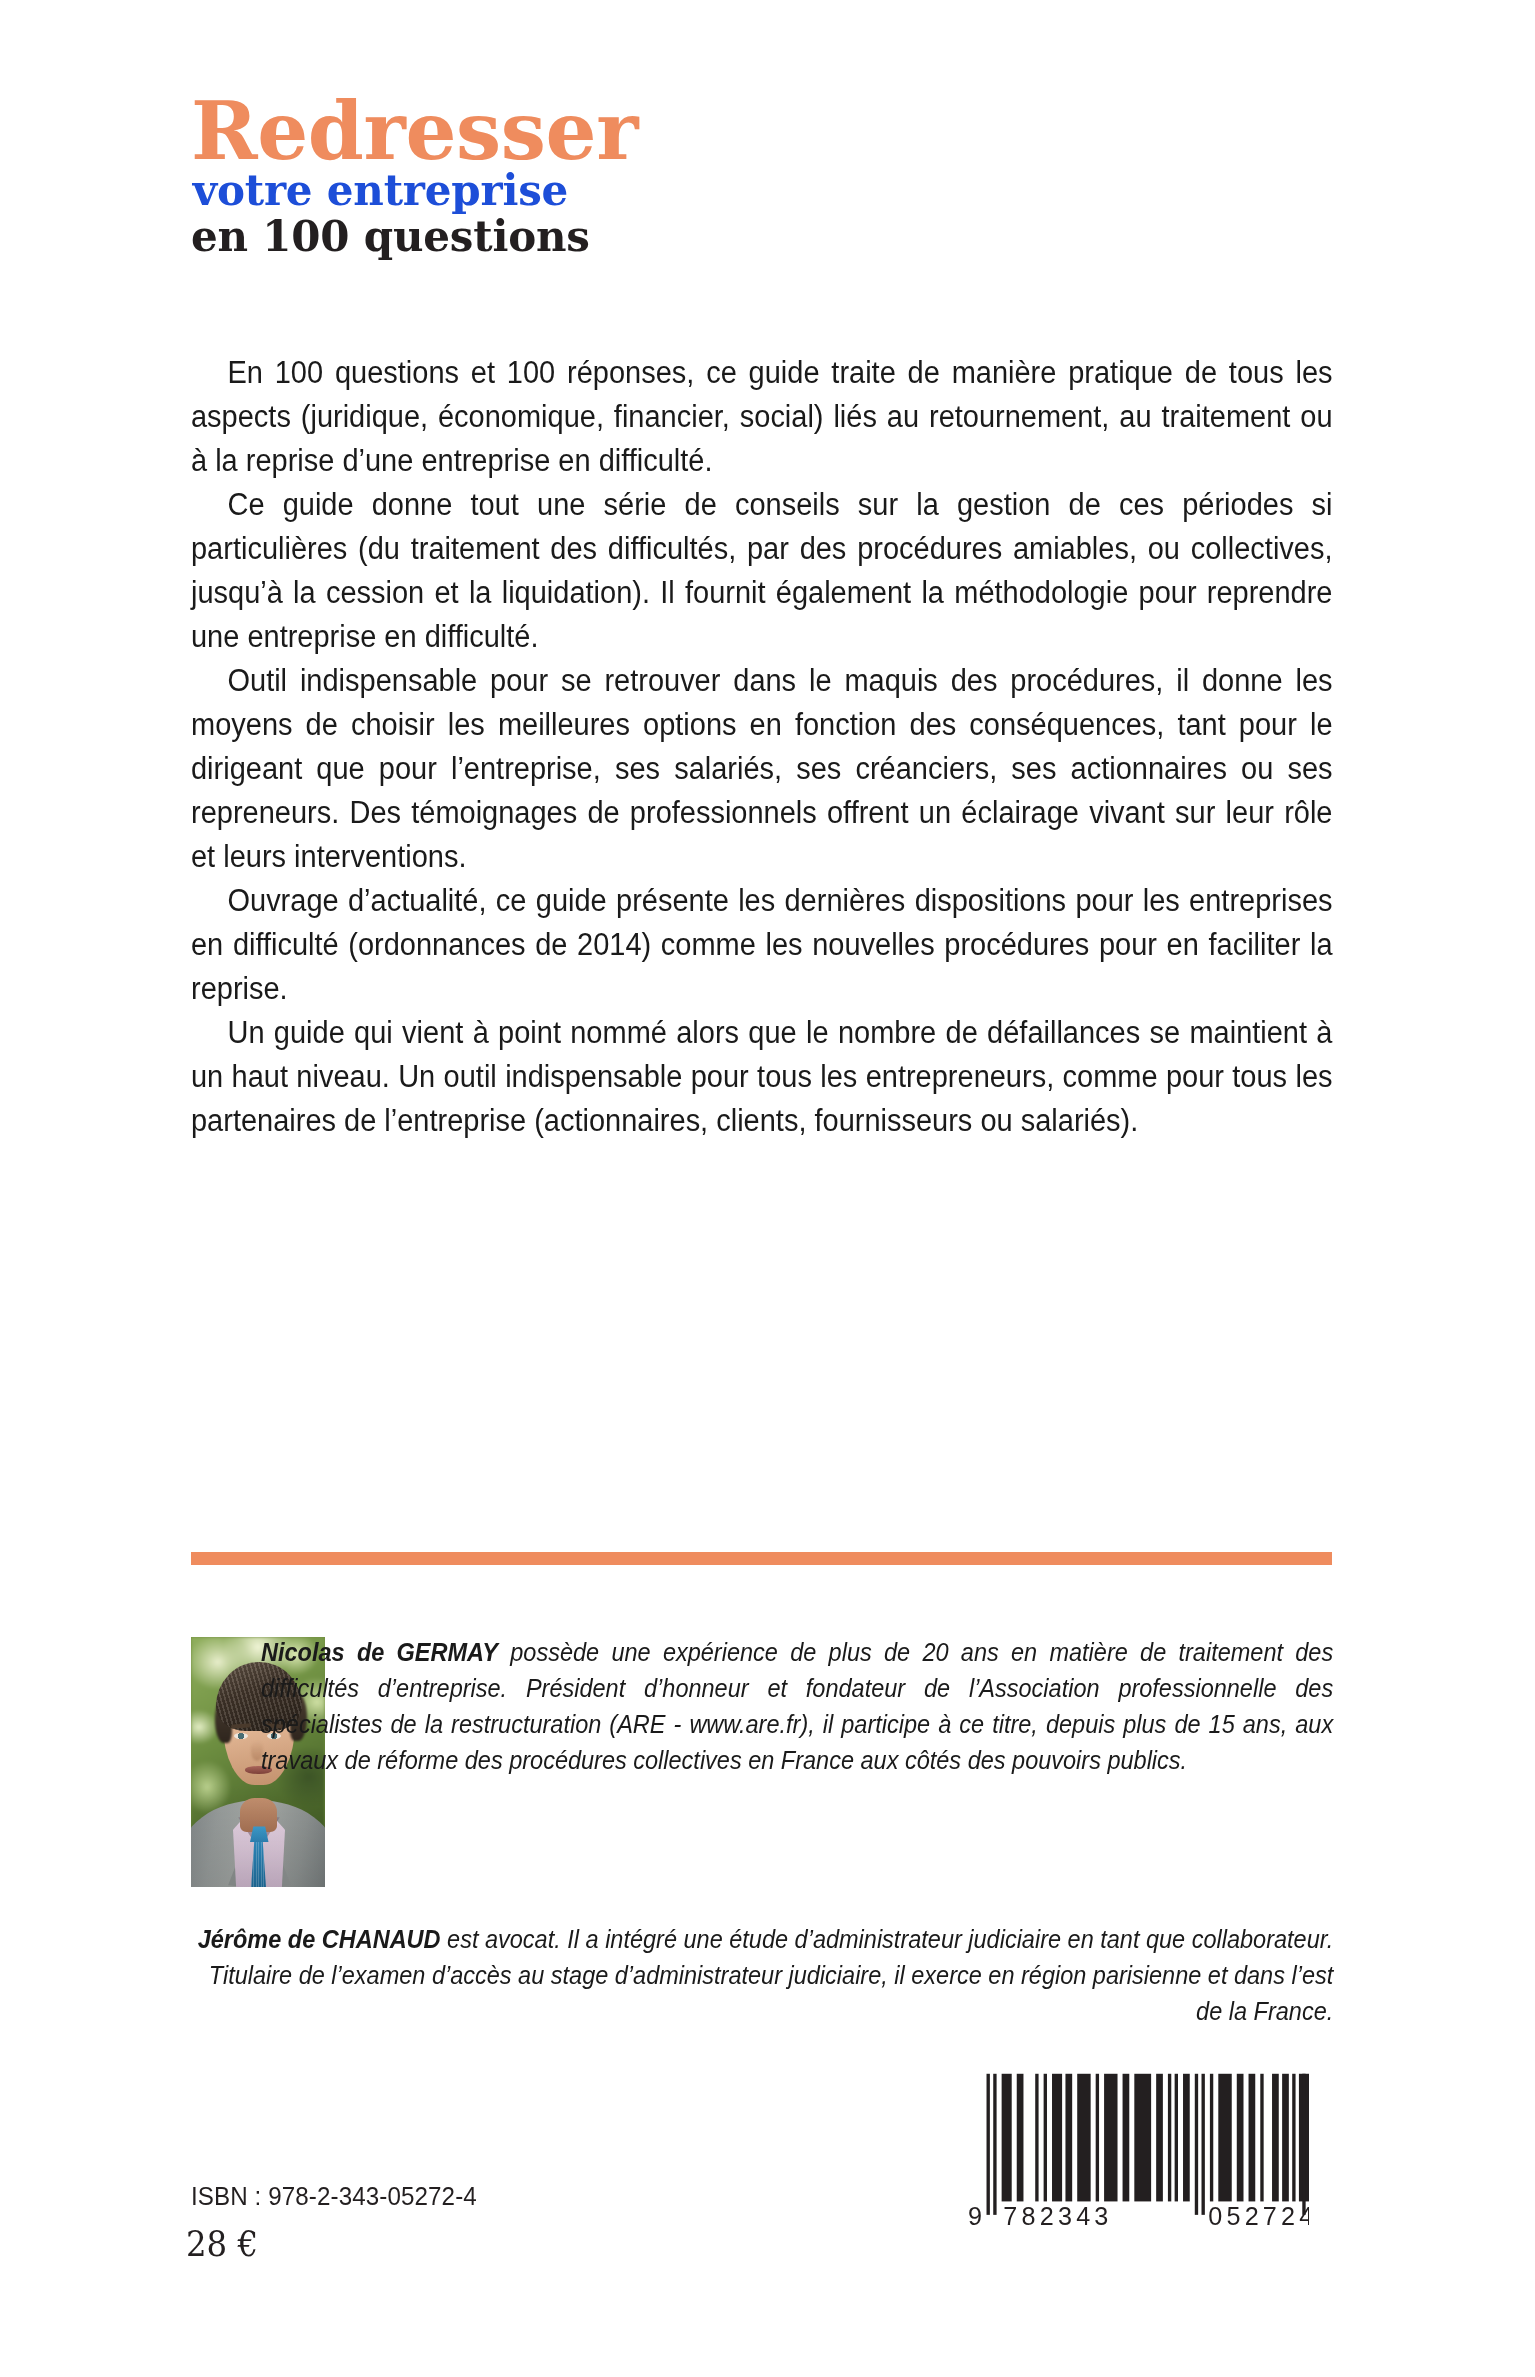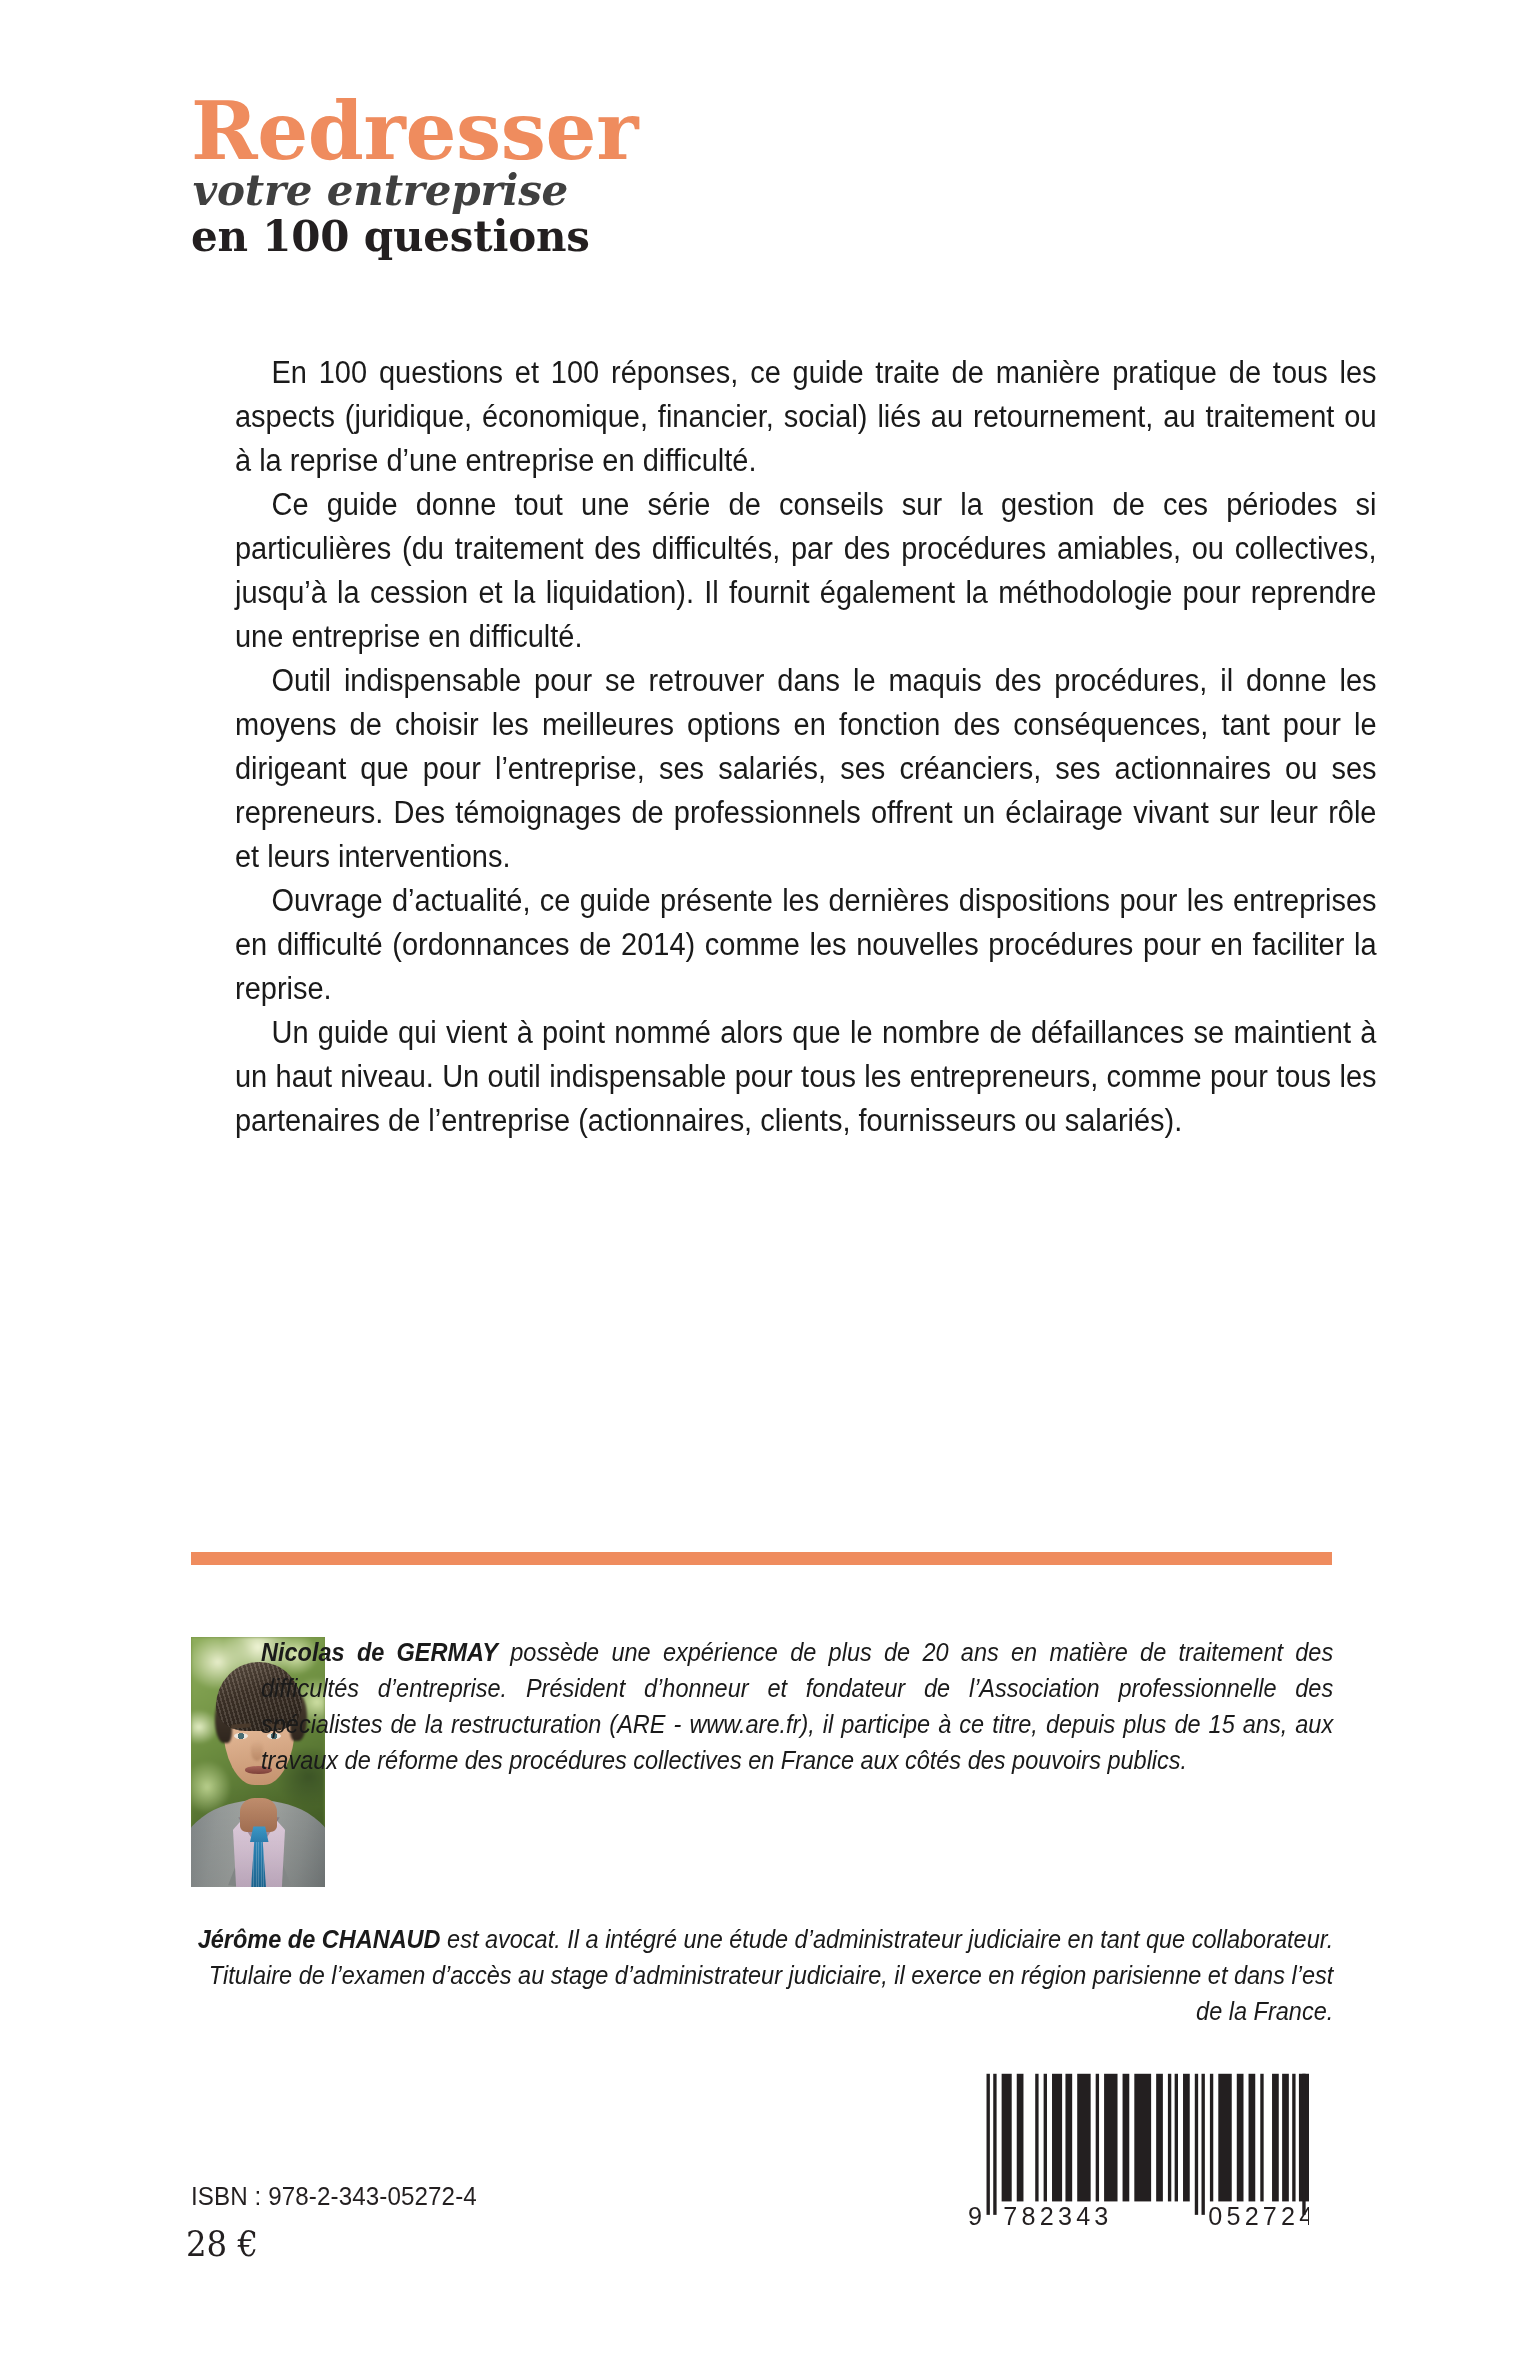--- a/index.html
+++ b/index.html
@@ -40,23 +40,22 @@
     margin: 0;
     transform: scaleX(0.99);
     transform-origin: left center;
   }
   .title-sub {
     font-family: "DejaVu Serif", "Liberation Serif", serif;
     font-weight: 700;
     font-size: 42px;
     line-height: 1.0;
     letter-spacing: -0.2px;
-    color: #404040;
+    color: #1d4ed8;
     margin: 1.7px 0 0 1.7px;
-    font-style: italic;
   }
   .title-third {
     font-family: "DejaVu Serif", "Liberation Serif", serif;
     font-weight: 700;
     font-size: 42px;
     line-height: 1.0;
     letter-spacing: -0.2px;
     color: #231f20;
     margin: 3.4px 0 0 0px;
   }
@@ -67,21 +66,20 @@
     left: 191px;
     top: 351px;
     width: 1141px;
     color: #1a1a1a;
     font-family: "Liberation Sans", sans-serif;
     font-weight: 300;
     font-size: 31px;
     line-height: 44px;
     text-align: justify;
     text-justify: inter-word;
-    margin-left: 44px;
   }
   .body-copy p {
     margin: 0;
     text-indent: 39px;
     transform: scaleX(0.935);
     transform-origin: left top;
     width: 107%;
   }
 
   

